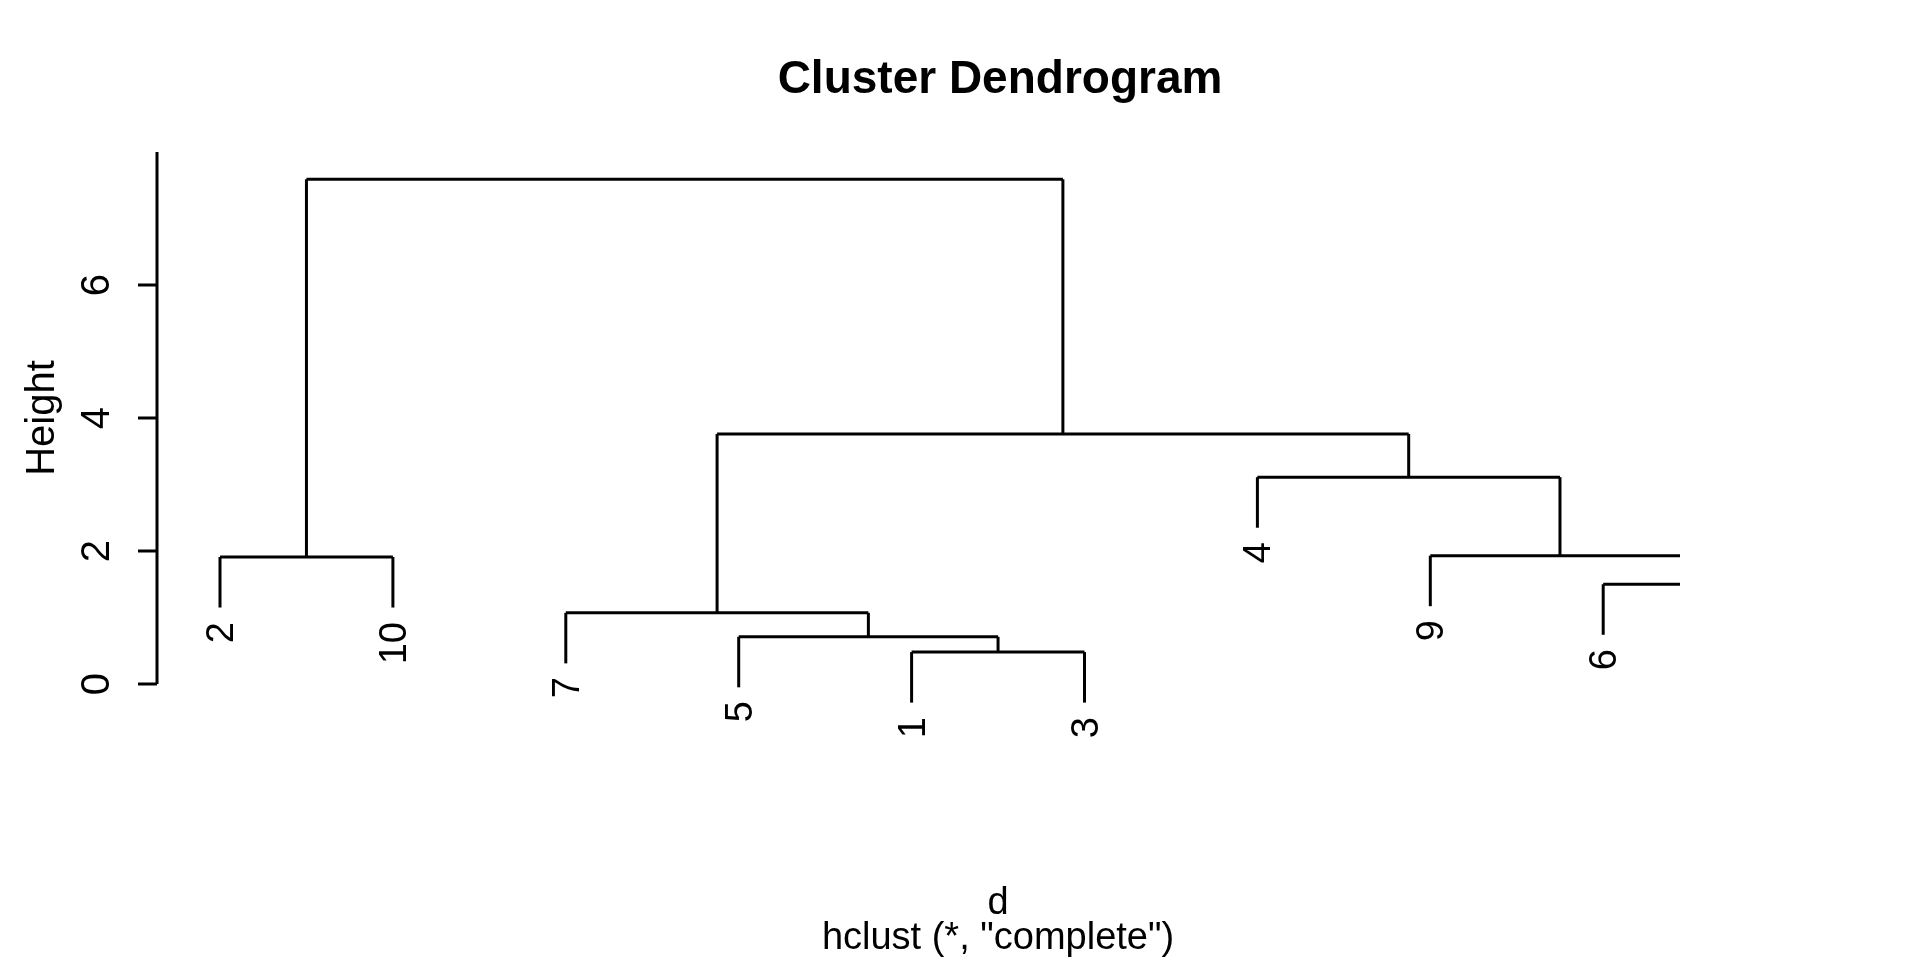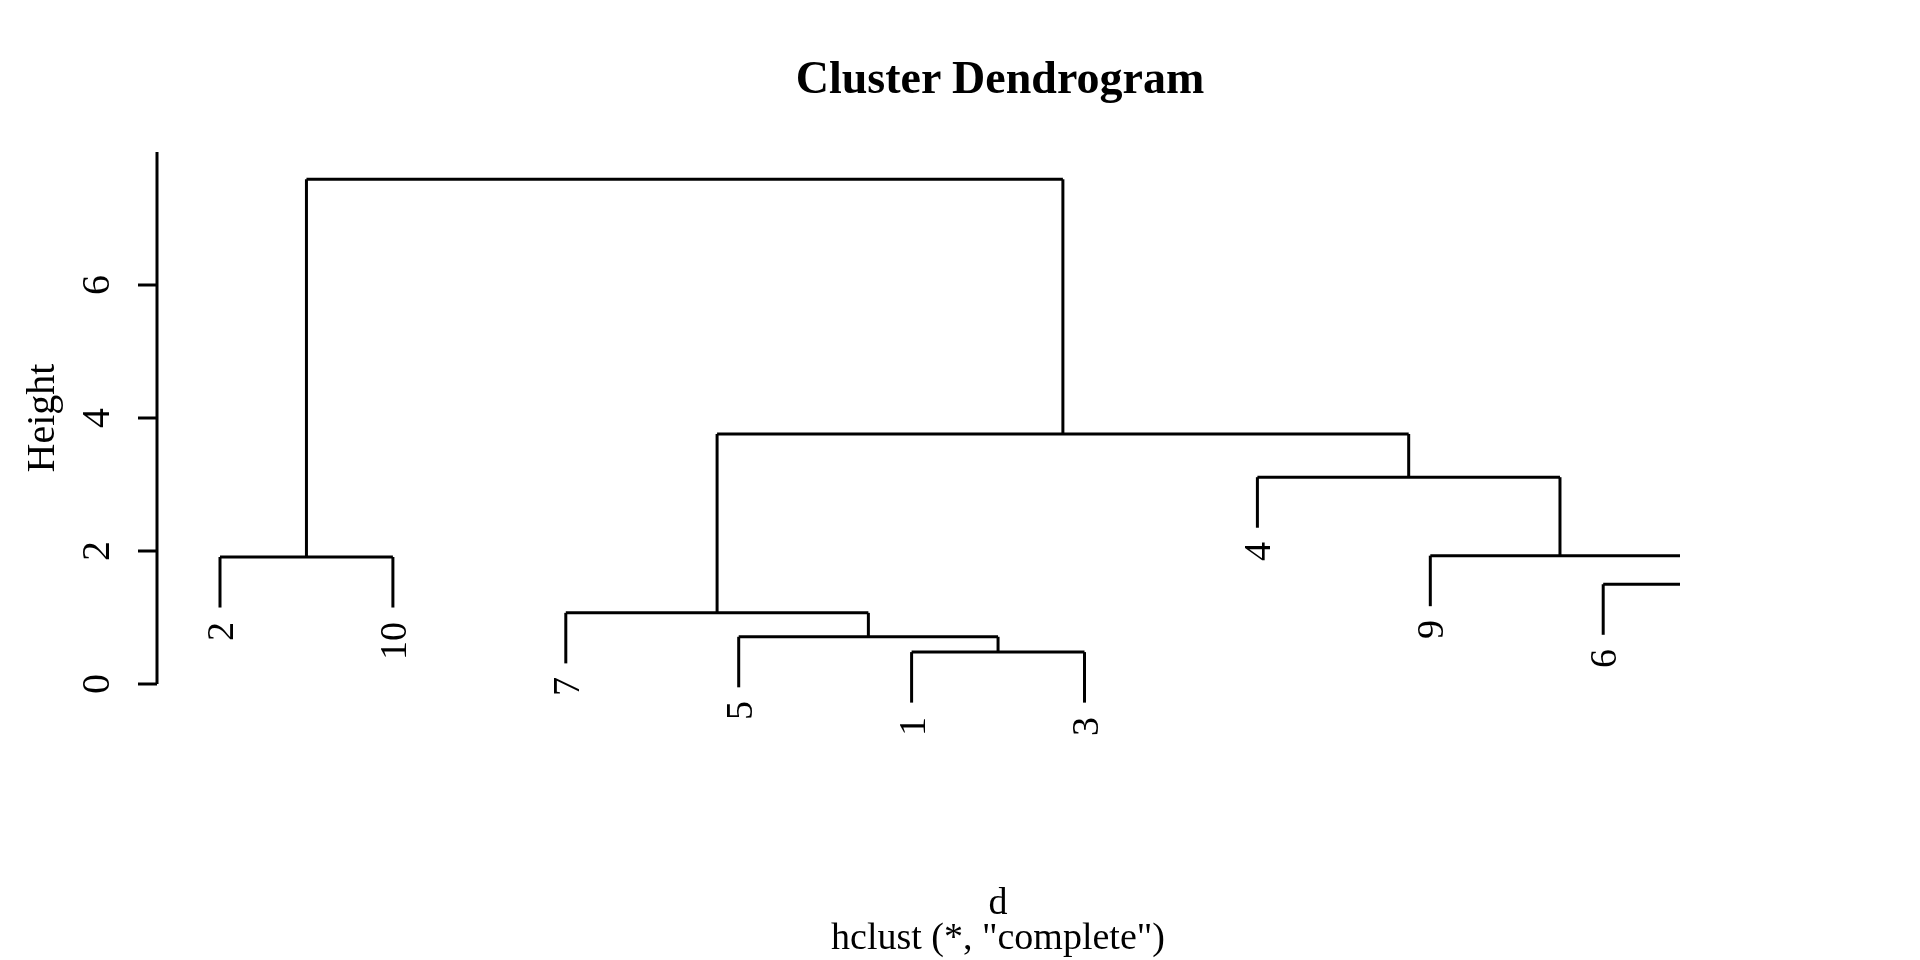--- a/index.html
+++ b/index.html
@@ -6,21 +6,21 @@
     margin: 0;
     padding: 0;
     background: #ffffff;
   }
   #canvas {
     position: relative;
     width: 1680px;
     height: 960px;
     background: #ffffff;
     overflow: hidden;
-    font-family: Liberation Serif, serif;
+    font-family: Liberation Sans, sans-serif;
     color: #000000;
   }
   #plot-svg {
     position: absolute;
     left: 0;
     top: 0;
   }
   #plot-svg line {
     stroke: #000000;
     stroke-width: 3px;

